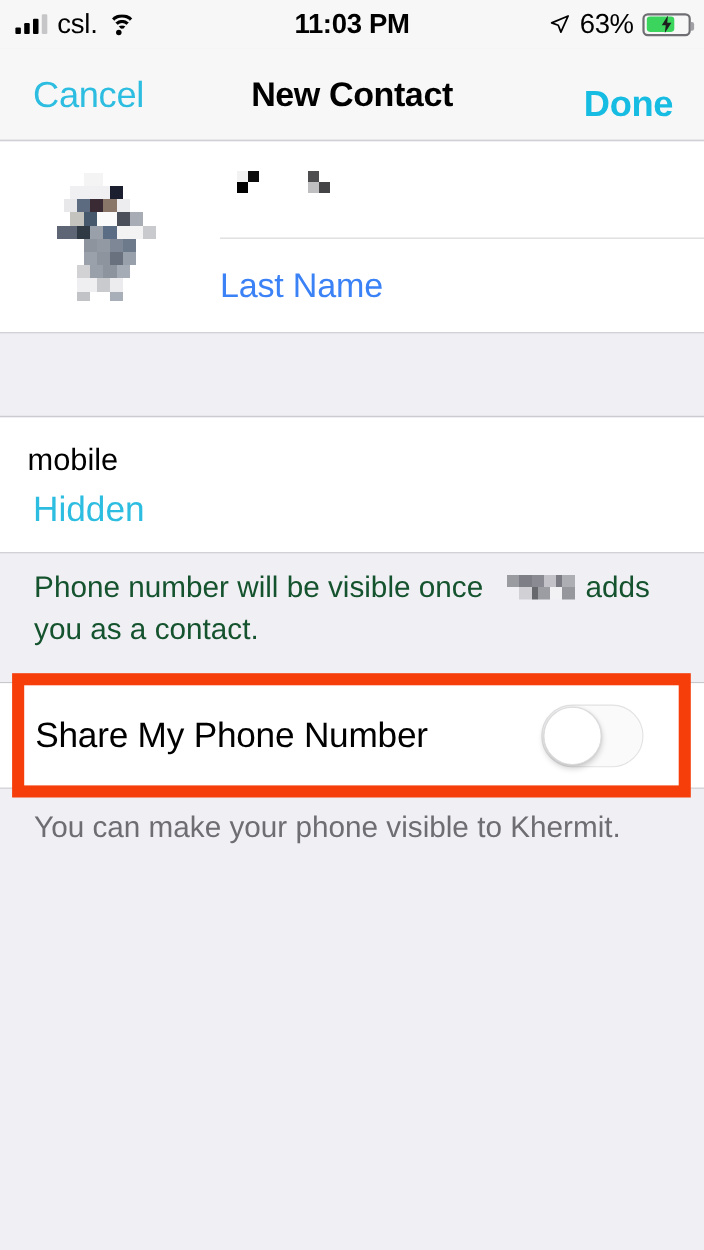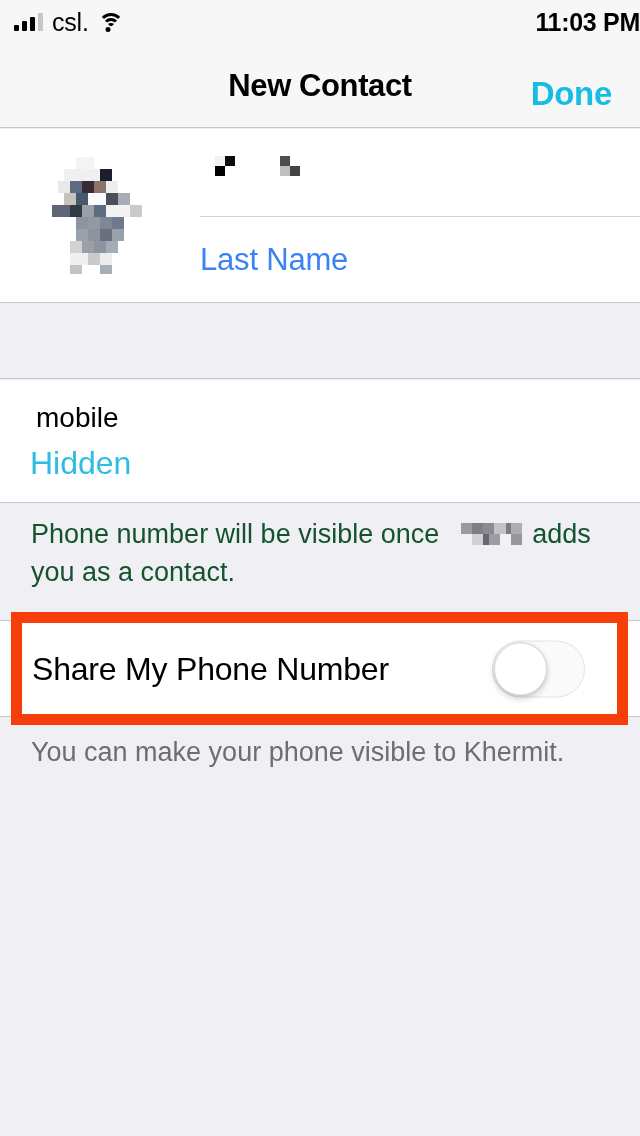--- a/index.html
+++ b/index.html
@@ -11,21 +11,21 @@
   }
   #screen { position:relative; width:640px; height:1136px; overflow:hidden; background:#EFEFF4; }
 
   
   .statusbar {
     position:absolute; top:0; left:0; width:640px; height:44px;
     background:#F7F7F7;
     display:flex; align-items:center;
   }
   .sb-left { position:absolute; left:14px; display:flex; align-items:center; gap:9px; }
-  .sb-center { position:absolute; left:0; width:640px; text-align:right;
+  .sb-center { position:absolute; left:0; width:640px; text-align:center;
                font-size:25px; font-weight:600; color:#000; letter-spacing:-0.3px; }
   .sb-right { position:absolute; right:12px; display:flex; align-items:center; gap:8px; }
 
   .bars { display:flex; align-items:flex-end; gap:3px; height:18px; }
   .bars i { display:block; width:5px; background:#000; border-radius:1px; }
   .bars i.b1 { height:6px; }
   .bars i.b2 { height:10px; }
   .bars i.b3 { height:14px; }
   .bars i.b4 { height:18px; background:#C6C6C8; }
 
@@ -88,21 +88,21 @@
 
   
   .gap1 { position:absolute; top:304px; left:0; width:640px; height:75px;
           background:#EFEFF4; border-bottom:1px solid #C8C7CC; }
 
   
   .phone-section {
     position:absolute; top:380px; left:0; width:640px; height:123px;
     background:#FFFFFF; border-bottom:1px solid #C8C7CC;
   }
-  .phone-label { position:absolute; left:36px; top:22px; font-size:28px; color:#000; }
+  .phone-label { position:absolute; left:25px; top:22px; font-size:28px; color:#000; }
   .phone-value { position:absolute; left:30px; top:65px; font-size:32px; color:#2CBDE0; }
 
   
   .footer1 { position:absolute; top:504px; left:0; width:640px; height:104px;
              background:#EFEFF4; }
   .footer1 .ftxt { position:absolute; left:31px; top:12px; width:590px;
                    font-size:27px; line-height:36px; color:#14532d; }
 
   
   .toggle-section {
@@ -152,23 +152,36 @@
       <span class="wifi">
         <span class="w1"></span>
           <span class="w2"></span>
           <span class="w3"></span>
           <span class="dot"></span>
       </span>
     </div>
 
     <div class="sb-center">11:03 PM</div>
 
+    <div class="sb-right">
+      <svg class="loc" viewBox="0 0 24 24">
+        <path d="M21 3 L3 10.5 L10.2 13.2 L13.1 20.6 Z" fill="none" stroke="#000" stroke-width="1.9" stroke-linejoin="round"></path>
+      </svg>
+      <span class="pct">63%</span>
+      <span class="batt">
+        <span class="fill" style="width: 63%;"></span>
+        <svg class="bolt" viewBox="0 0 10 16">
+          <path d="M6.2 0 L0.6 9 H4.2 L3.4 16 L9.4 6.6 H5.6 Z" fill="#1E1E1E"></path>
+        </svg>
+      </span>
+    </div>
   </div>
 
   <div class="navbar">
+    <span class="nav-cancel">Cancel</span>
     <span class="nav-title">New Contact</span>
     <span class="nav-done">Done</span>
   </div>
 
   <div class="name-section">
 
     <div class="avatar">
       <svg viewBox="0 0 22 22" shape-rendering="crispEdges">
         <rect x="0" y="0" width="22" height="22" fill="#FFFFFF"></rect>
         <rect x="7" y="1" width="3" height="2" fill="#F4F4F5"></rect>

